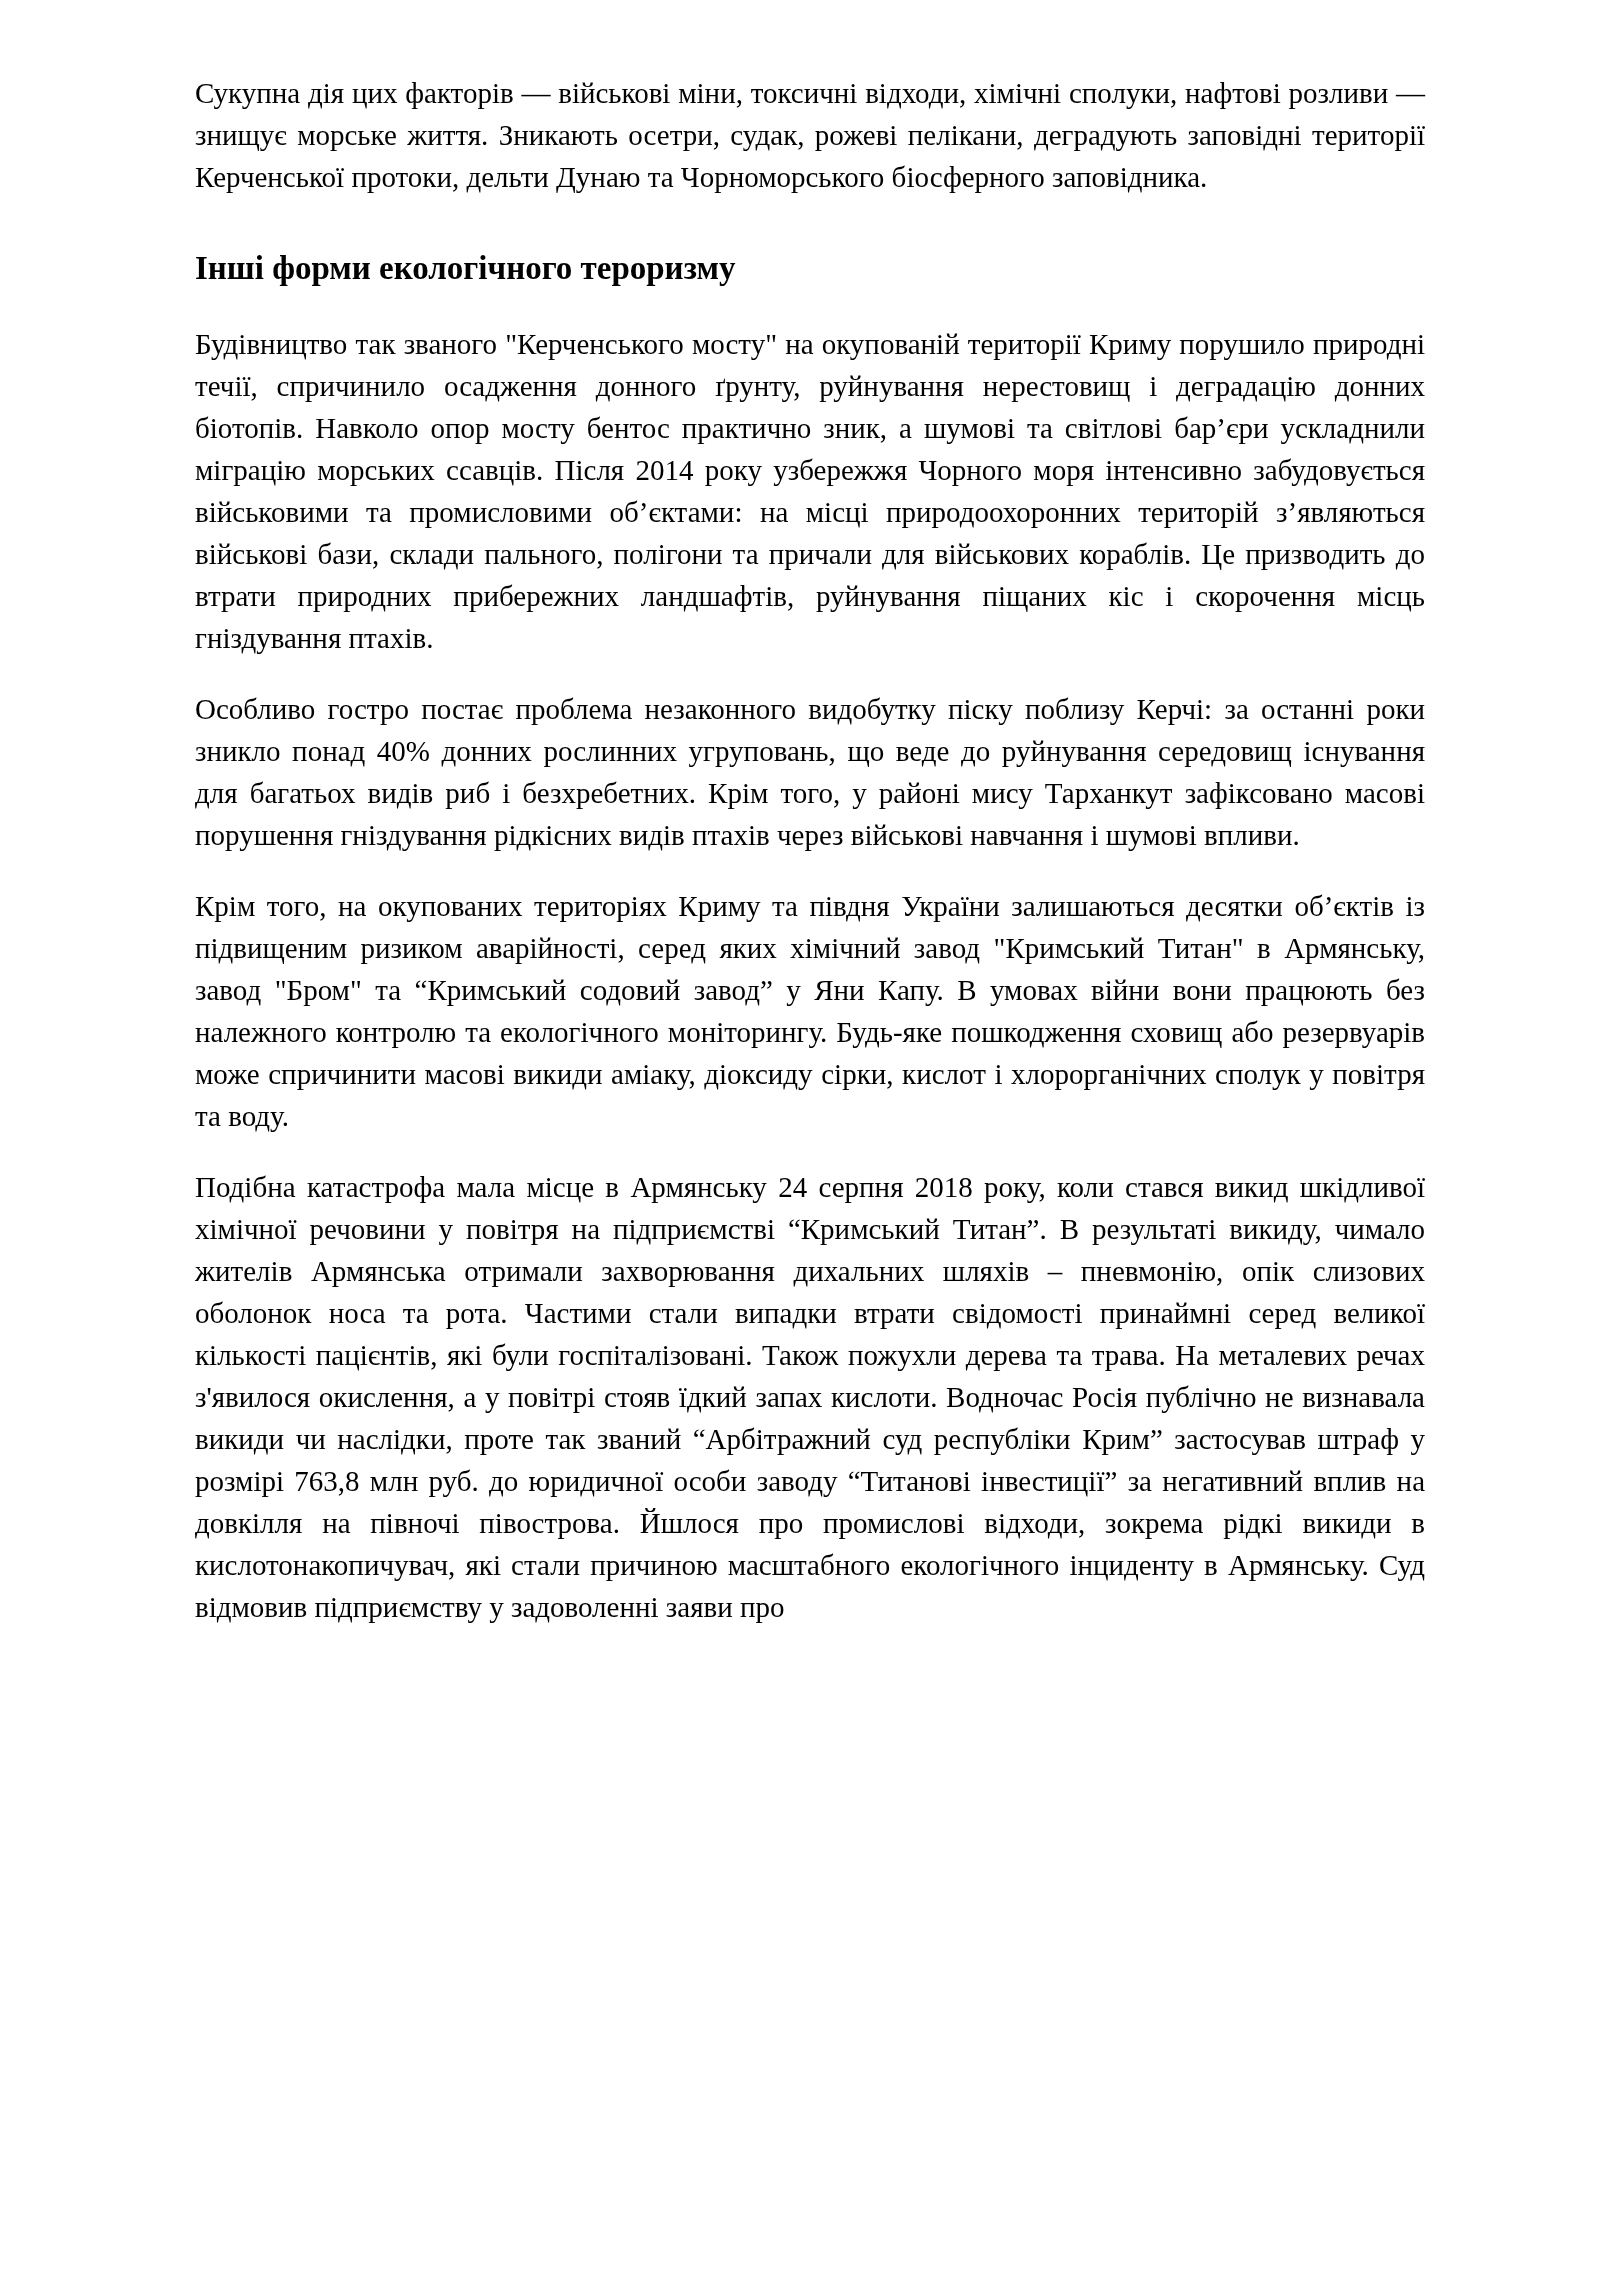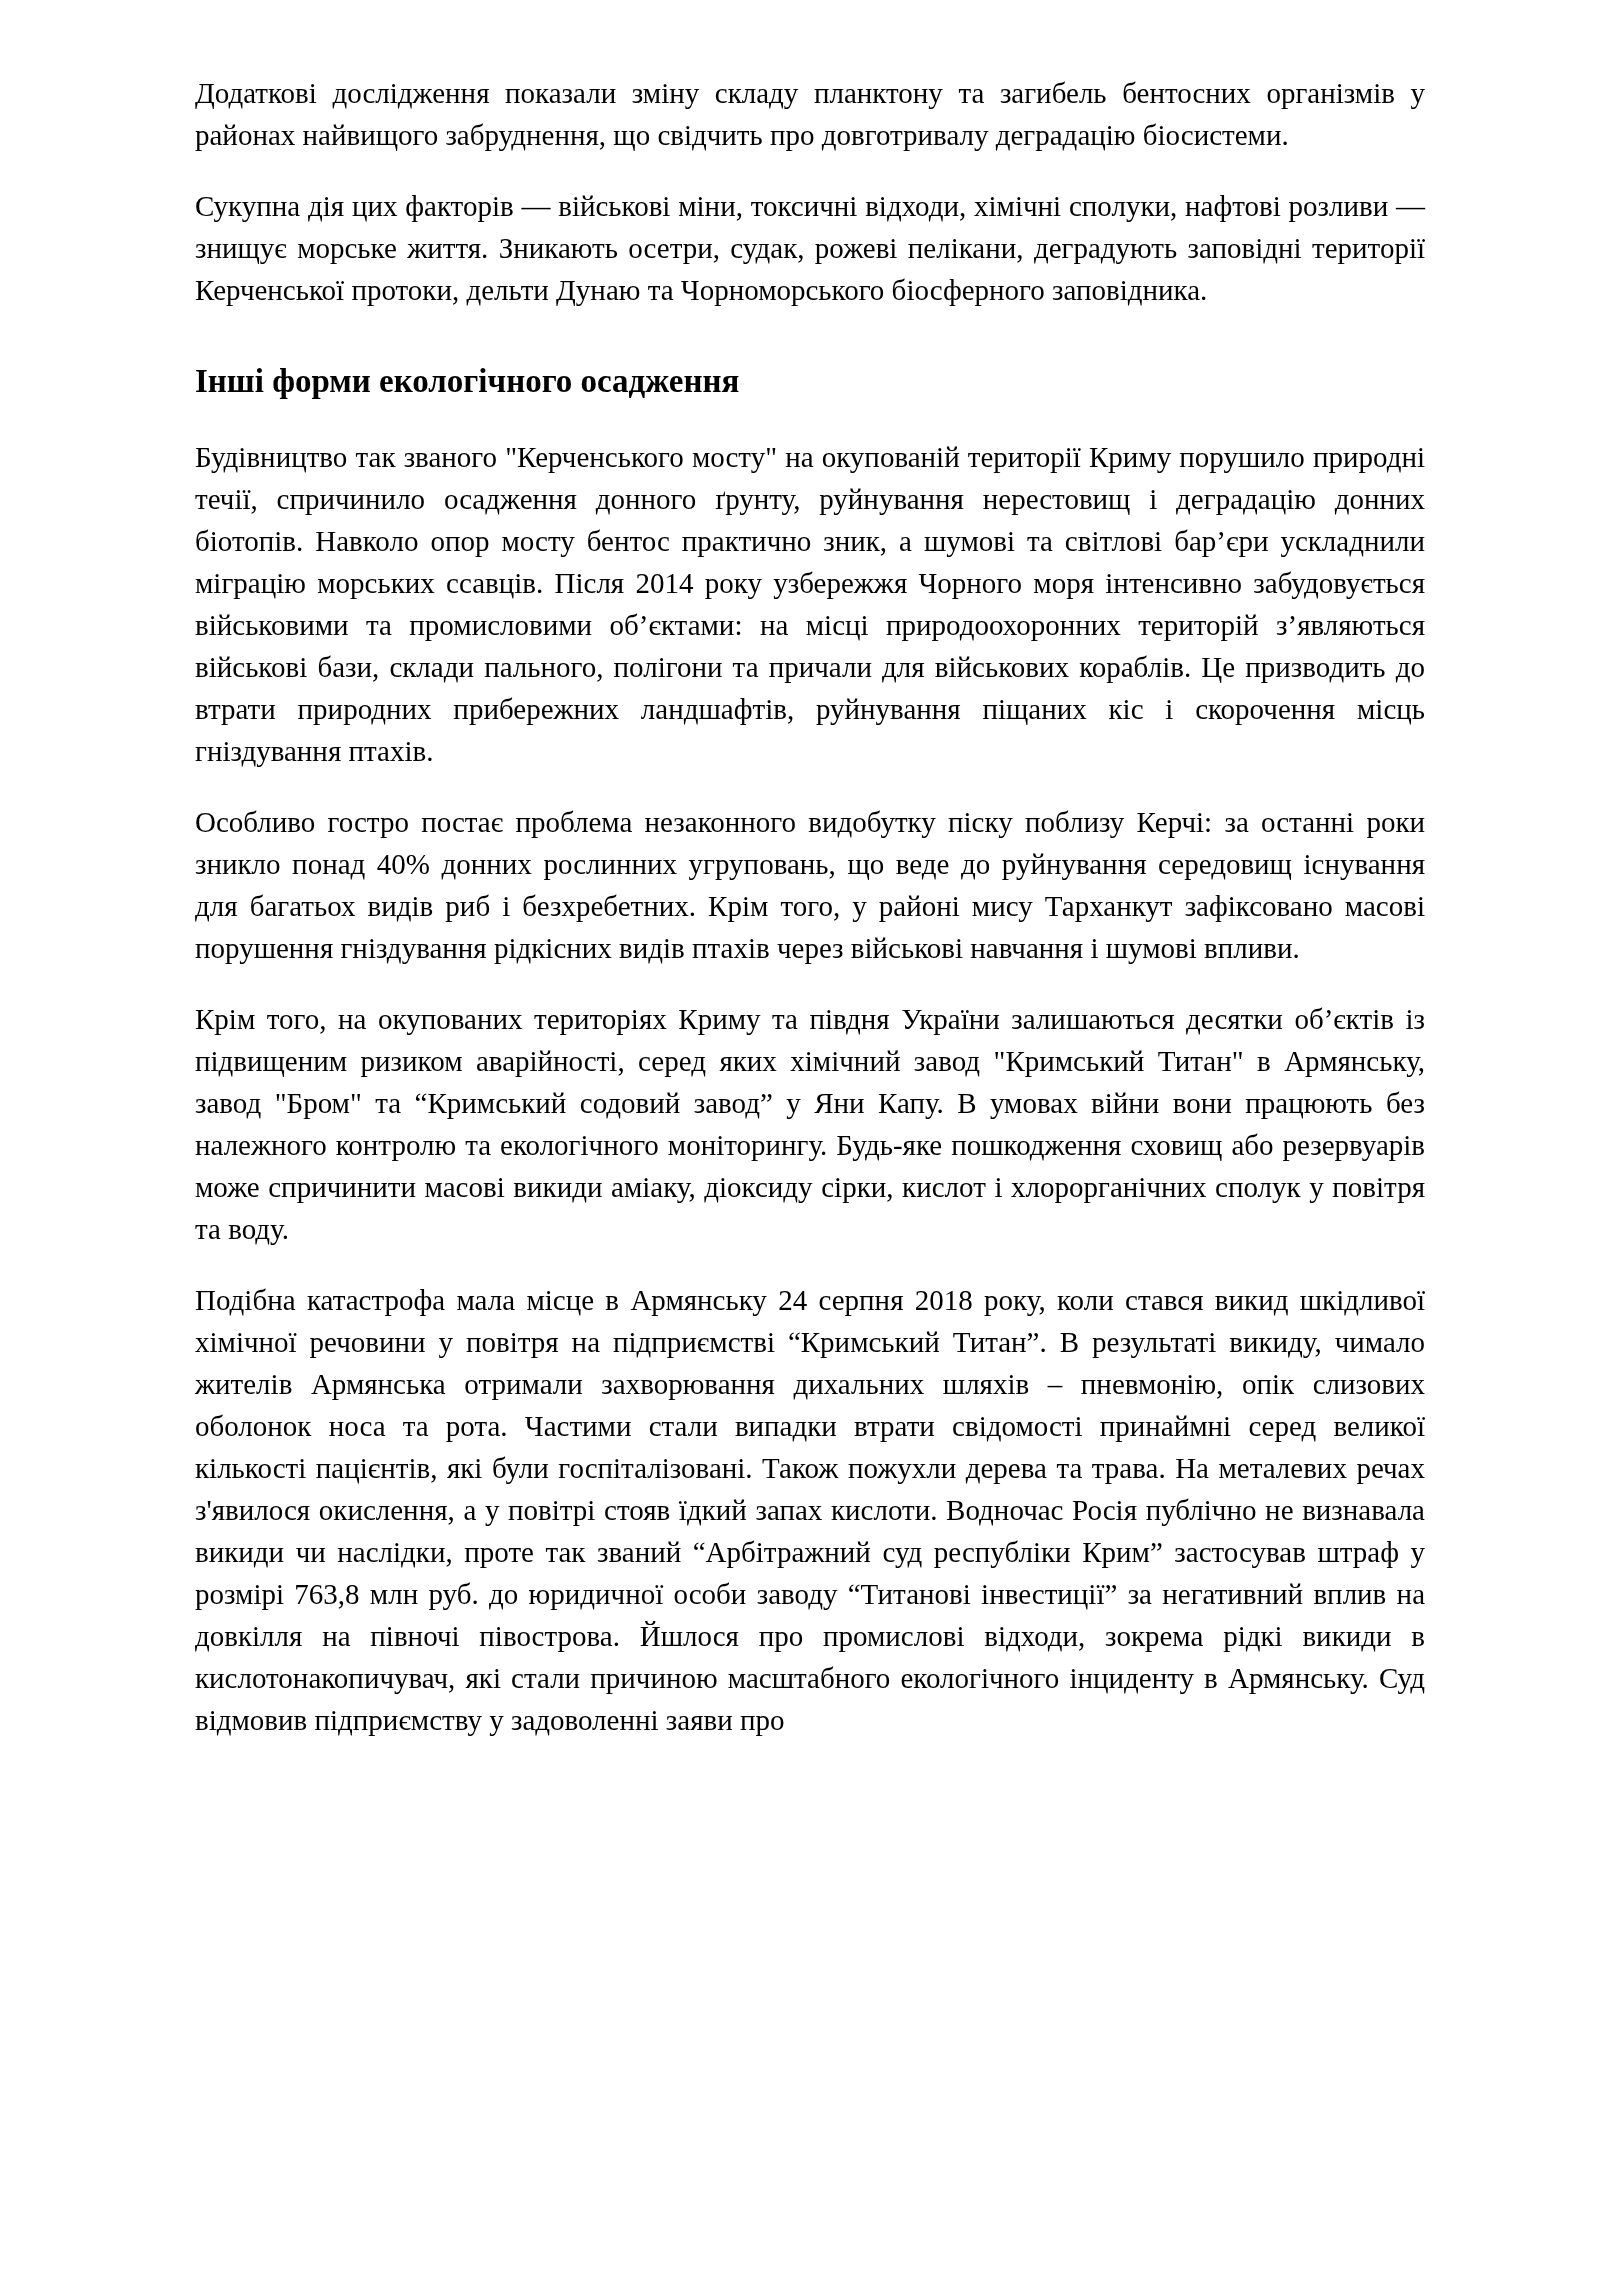--- a/index.html
+++ b/index.html
@@ -33,23 +33,22 @@
     font-size: 33px;
     font-weight: bold;
     margin: 51px 0 35px 0;
     line-height: 39px;
   }
 </style>
 </head>
 <body>
 
 <div class="page">
-  <p class="para">Додаткові дослідження показали зміну складу планктону та загибель бентосних організмів у районах найвищого забруднення, що свідчить про довготривалу деградацію біосистеми.</p>
   <p class="para">Сукупна дія цих факторів — військові міни, токсичні відходи, хімічні сполуки, нафтові розливи — знищує морське життя. Зникають осетри, судак, рожеві пелікани, деградують заповідні території Керченської протоки, дельти Дунаю та Чорноморського біосферного заповідника.</p>
 
-  <h2 class="section-heading">Інші форми екологічного осадження</h2>
+  <h2 class="section-heading">Інші форми екологічного тероризму</h2>
 
   <p class="para">Будівництво так званого "Керченського мосту" на окупованій території Криму порушило природні течії, спричинило осадження донного ґрунту, руйнування нерестовищ і деградацію донних біотопів. Навколо опор мосту бентос практично зник, а шумові та світлові бар’єри ускладнили міграцію морських ссавців. Після 2014 року узбережжя Чорного моря інтенсивно забудовується військовими та промисловими об’єктами: на місці природоохоронних територій з’являються військові бази, склади пального, полігони та причали для військових кораблів. Це призводить до втрати природних прибережних ландшафтів, руйнування піщаних кіс і скорочення місць гніздування птахів.</p>
   <p class="para">Особливо гостро постає проблема незаконного видобутку піску поблизу Керчі: за останні роки зникло понад 40% донних рослинних угруповань, що веде до руйнування середовищ існування для багатьох видів риб і безхребетних. Крім того, у районі мису Тарханкут зафіксовано масові порушення гніздування рідкісних видів птахів через військові навчання і шумові впливи.</p>
   <p class="para">Крім того, на окупованих територіях Криму та півдня України залишаються десятки об’єктів із підвищеним ризиком аварійності, серед яких хімічний завод "Кримський Титан" в Армянську, завод "Бром" та “Кримський содовий завод” у Яни Капу. В умовах війни вони працюють без належного контролю та екологічного моніторингу. Будь-яке пошкодження сховищ або резервуарів може спричинити масові викиди аміаку, діоксиду сірки, кислот і хлорорганічних сполук у повітря та воду.</p>
   <p class="para">Подібна катастрофа мала місце в Армянську 24 серпня 2018 року, коли стався викид шкідливої хімічної речовини у повітря на підприємстві “Кримський Титан”. В результаті викиду, чимало жителів Армянська отримали захворювання дихальних шляхів – пневмонію, опік слизових оболонок носа та рота. Частими стали випадки втрати свідомості принаймні серед великої кількості пацієнтів, які були госпіталізовані. Також пожухли дерева та трава. На металевих речах з'явилося окислення, а у повітрі стояв їдкий запах кислоти. Водночас Росія публічно не визнавала викиди чи наслідки, проте так званий “Арбітражний суд республіки Крим” застосував штраф у розмірі 763,8 млн руб. до юридичної особи заводу “Титанові інвестиції” за негативний вплив на довкілля на півночі півострова. Йшлося про промислові відходи, зокрема рідкі викиди в кислотонакопичувач, які стали причиною масштабного екологічного інциденту в Армянську. Суд відмовив підприємству у задоволенні заяви про</p>
 </div>
 
 
 </body></html>

